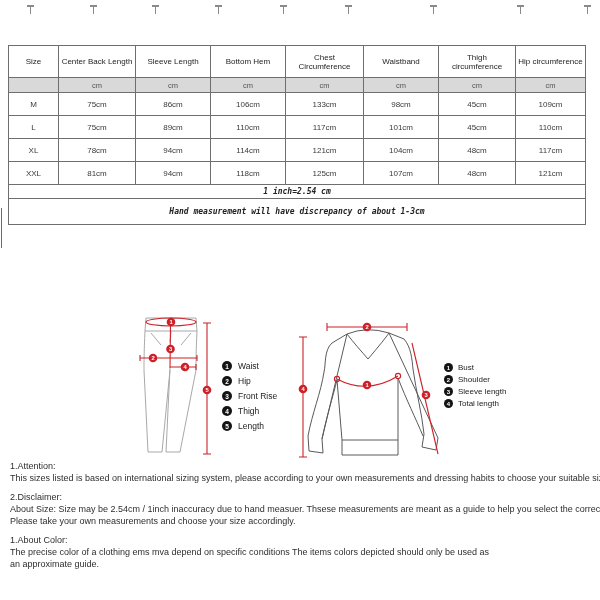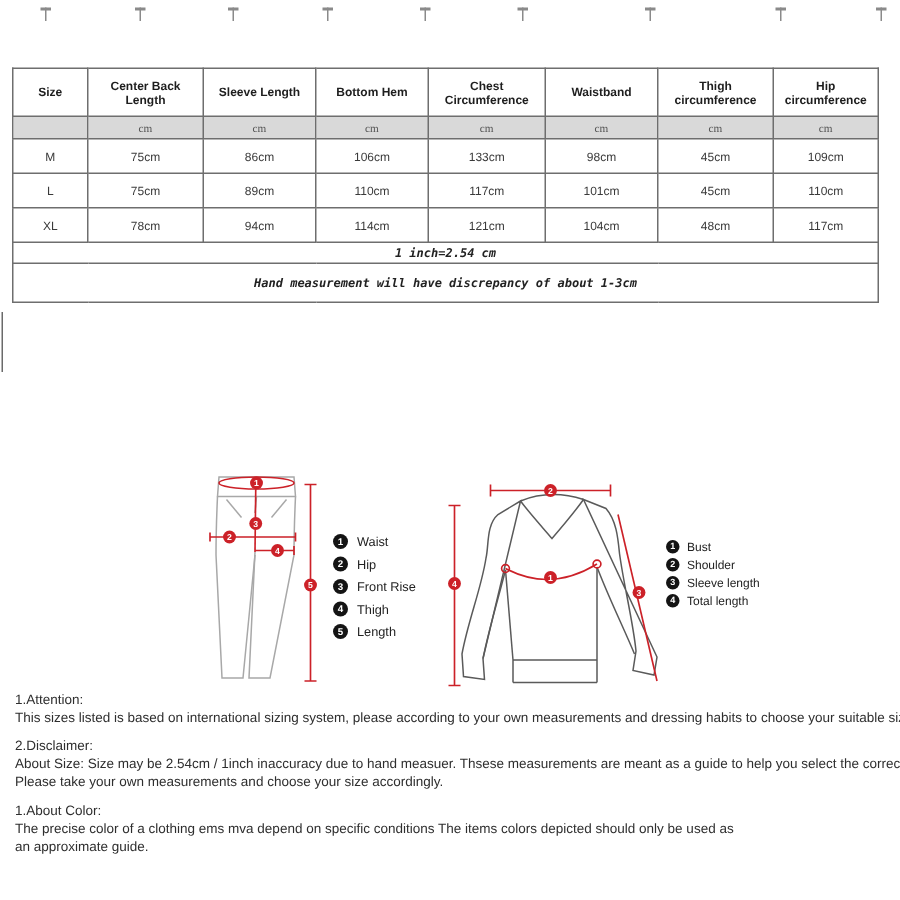--- a/index.html
+++ b/index.html
@@ -11,34 +11,34 @@
   .tmark::before{content:'';position:absolute;left:0;top:0;width:7px;height:2px;background:#8a8a8a;}
   .tmark::after{content:'';position:absolute;left:2.5px;top:0;width:1.5px;height:9px;background:#8a8a8a;}
 
   .stray-line{position:absolute;left:1px;top:208px;width:1px;height:40px;background:#6a6a6a;}
 
   
   table.size{position:absolute;left:8px;top:45px;width:577px;border-collapse:collapse;table-layout:fixed;}
   table.size td{border:1px solid #6e6e6e;text-align:center;vertical-align:middle;
                 padding:0 2px;overflow:hidden;}
   tr.r-hdr{height:32px;}
-  tr.r-hdr td{font-size:8px;font-weight:bold;color:#1e1e1e;background:#ffffff;}
-  tr.r-unit{height:15px;font-family:Liberation Serif, serif;}
+  tr.r-hdr td{font-size:8px;font-weight:normal;color:#1e1e1e;background:#ffffff;}
+  tr.r-unit{height:15px;}
   tr.r-unit td{font-size:7.5px;color:#555;background:#d9d9d9;}
   tr.r-data{height:23px;}
   tr.r-data td{font-size:8px;color:#3a3a3a;background:#fff;}
   tr.r-note1{height:14px;}
   tr.r-note2{height:26px;}
   tr.r-note1 td,tr.r-note2 td{font-family:"DejaVu Sans Mono",monospace;font-size:8px;
                 font-weight:bold;color:#222;background:#fff;font-style:italic;}
 
   
   .diag{position:absolute;}
   .legend{position:absolute;}
-  .legend .item{display:flex;align-items:flex-start;}
+  .legend .item{display:flex;align-items:flex-end;}
   .legend .dot{background:#141414;border-radius:50%;color:#fff;font-weight:bold;
                display:flex;align-items:center;justify-content:center;flex:0 0 auto;}
   .pants-legend .item{height:15px;}
   .pants-legend .dot{width:10px;height:10px;font-size:6.5px;margin-right:6px;}
   .pants-legend .lab{font-size:8.5px;color:#222;}
   .sweater-legend .item{height:12px;}
   .sweater-legend .dot{width:9px;height:9px;font-size:6px;margin-right:5px;}
   .sweater-legend .lab{font-size:8px;color:#222;}
 
   
@@ -118,20 +118,30 @@
     <tr class="r-data">
       <td>XL</td>
       <td>78cm</td>
       <td>94cm</td>
       <td>114cm</td>
       <td>121cm</td>
       <td>104cm</td>
       <td>48cm</td>
       <td>117cm</td>
     </tr>
+    <tr class="r-data">
+      <td>XXL</td>
+      <td>81cm</td>
+      <td>94cm</td>
+      <td>118cm</td>
+      <td>125cm</td>
+      <td>107cm</td>
+      <td>48cm</td>
+      <td>121cm</td>
+    </tr>
     <tr class="r-note1">
       <td colspan="8">1 inch=2.54 cm</td>
     </tr>
     <tr class="r-note2">
       <td colspan="8">Hand measurement will have discrepancy of about 1-3cm</td>
     </tr>
   </tbody>
     </table>
 
   <svg class="diag" style="left:134px;top:308px" width="80" height="150" viewBox="0 0 80 150">

